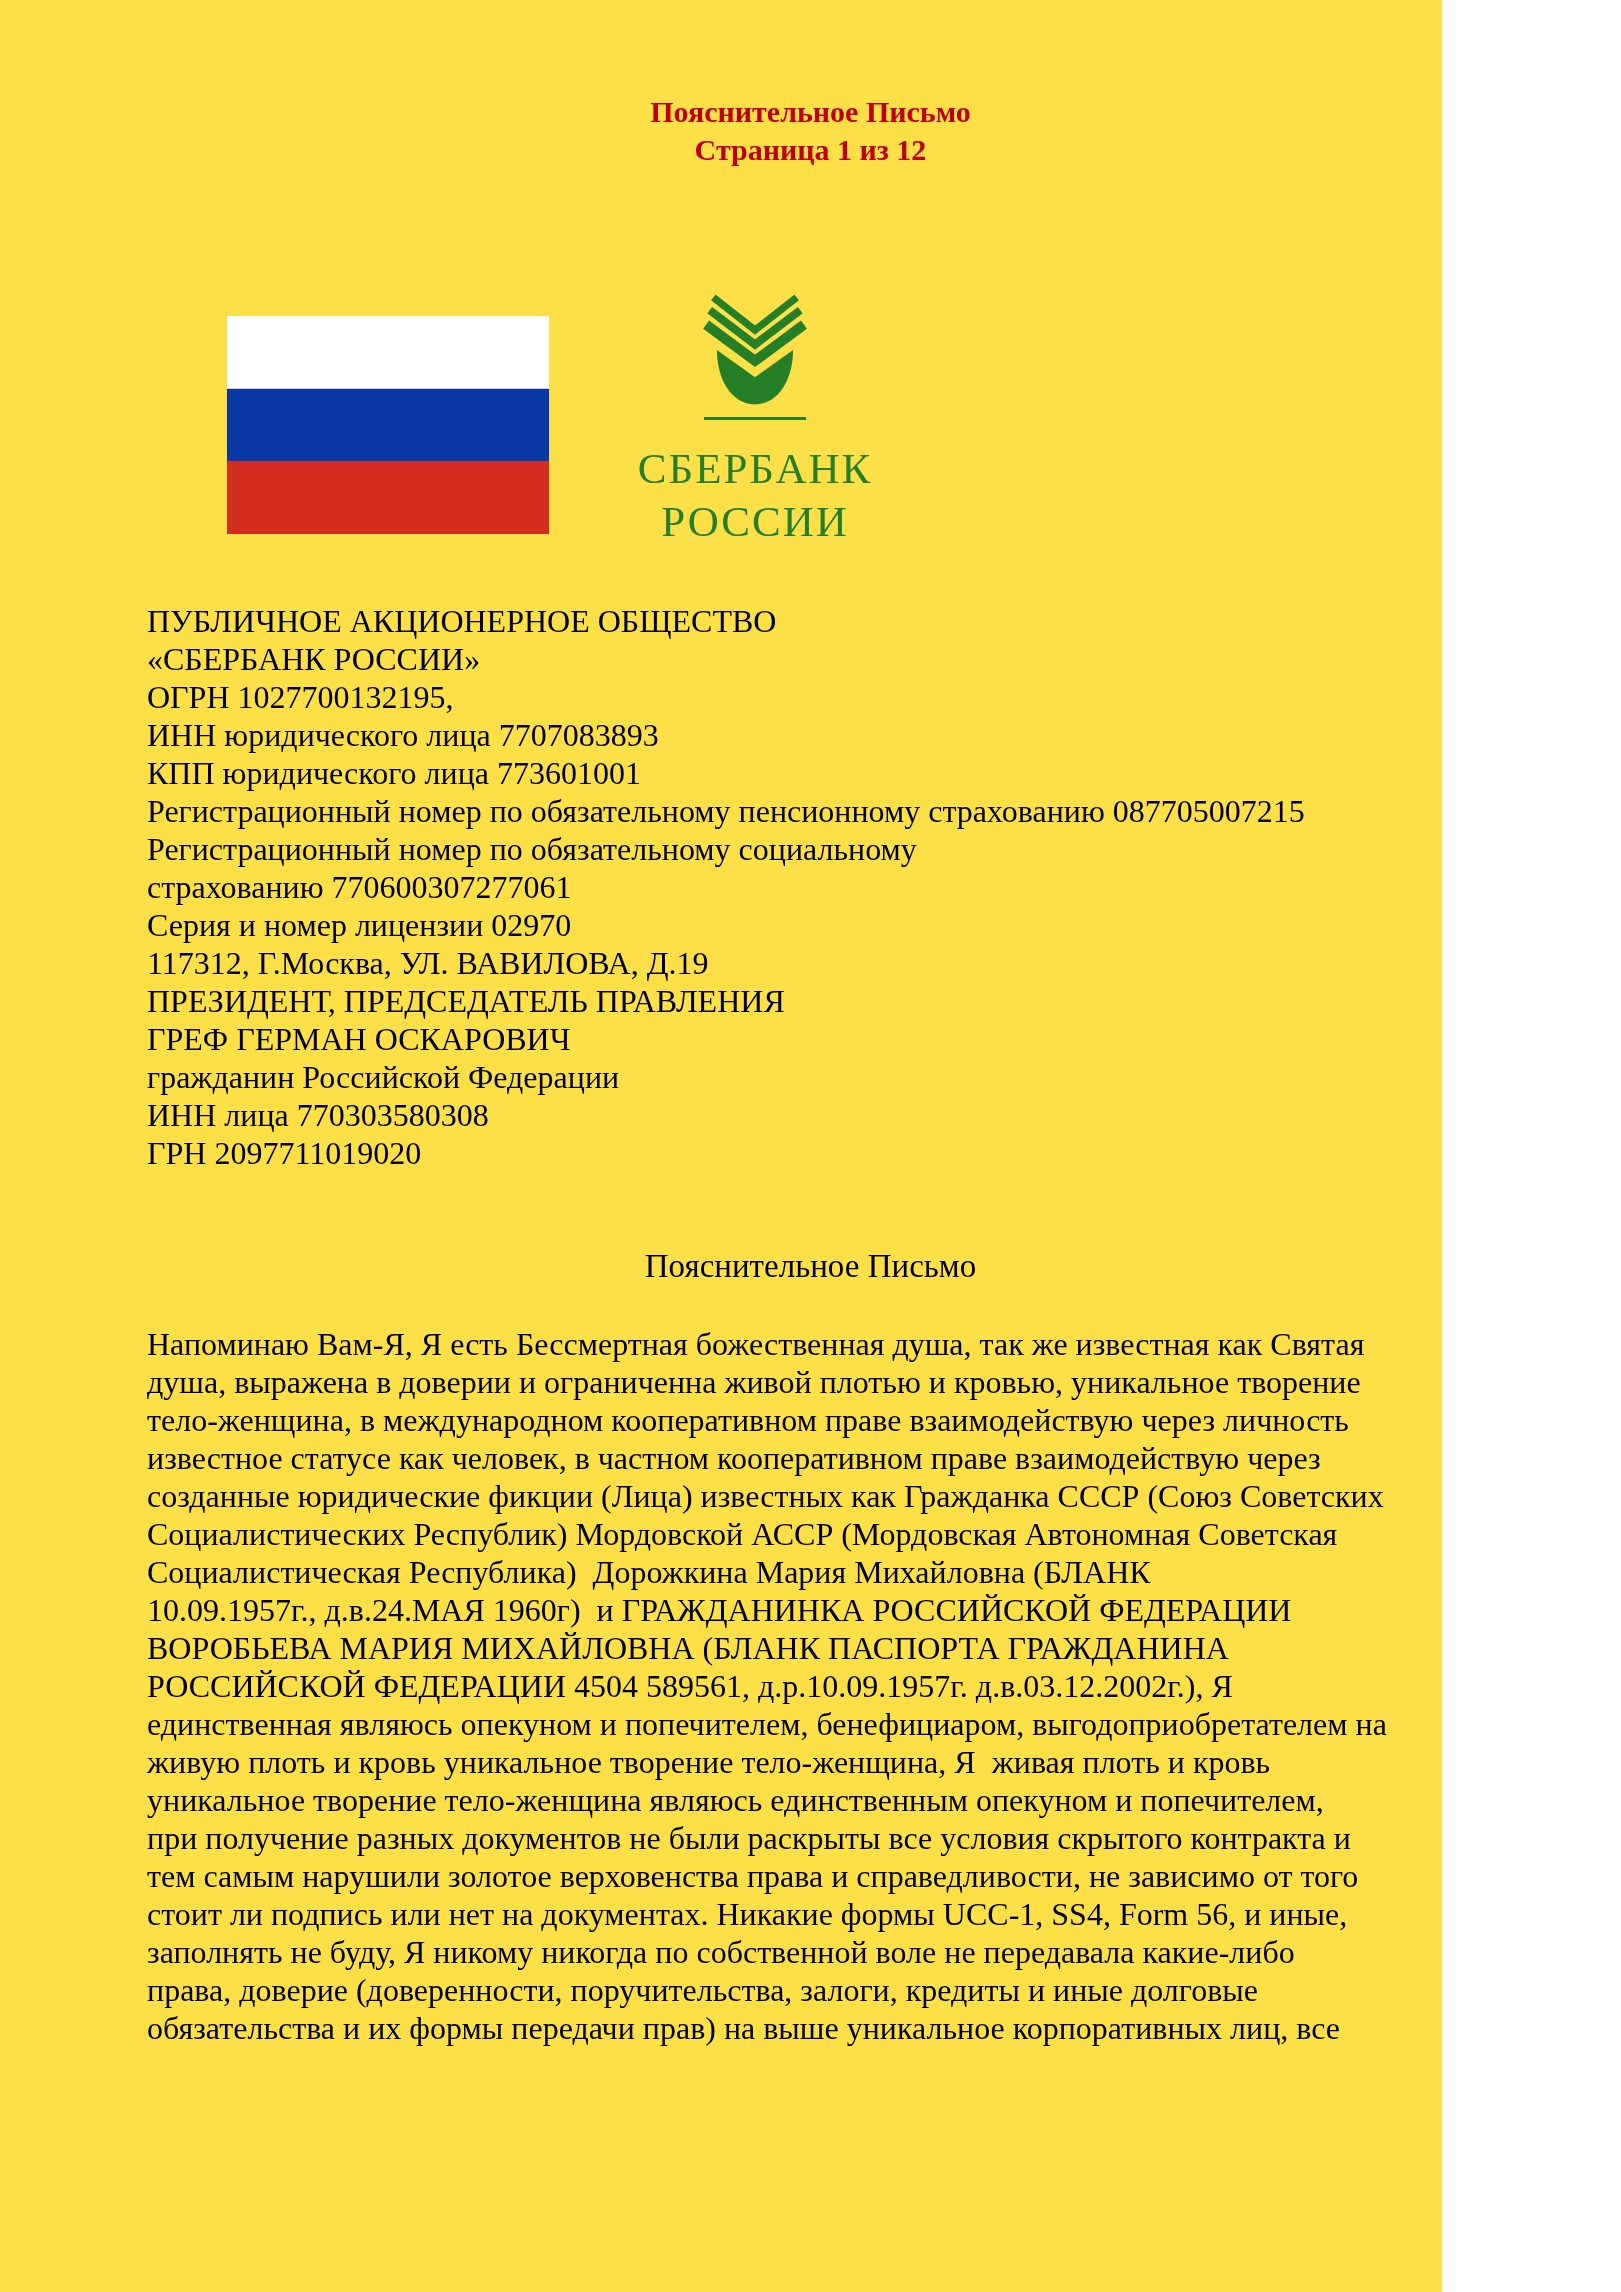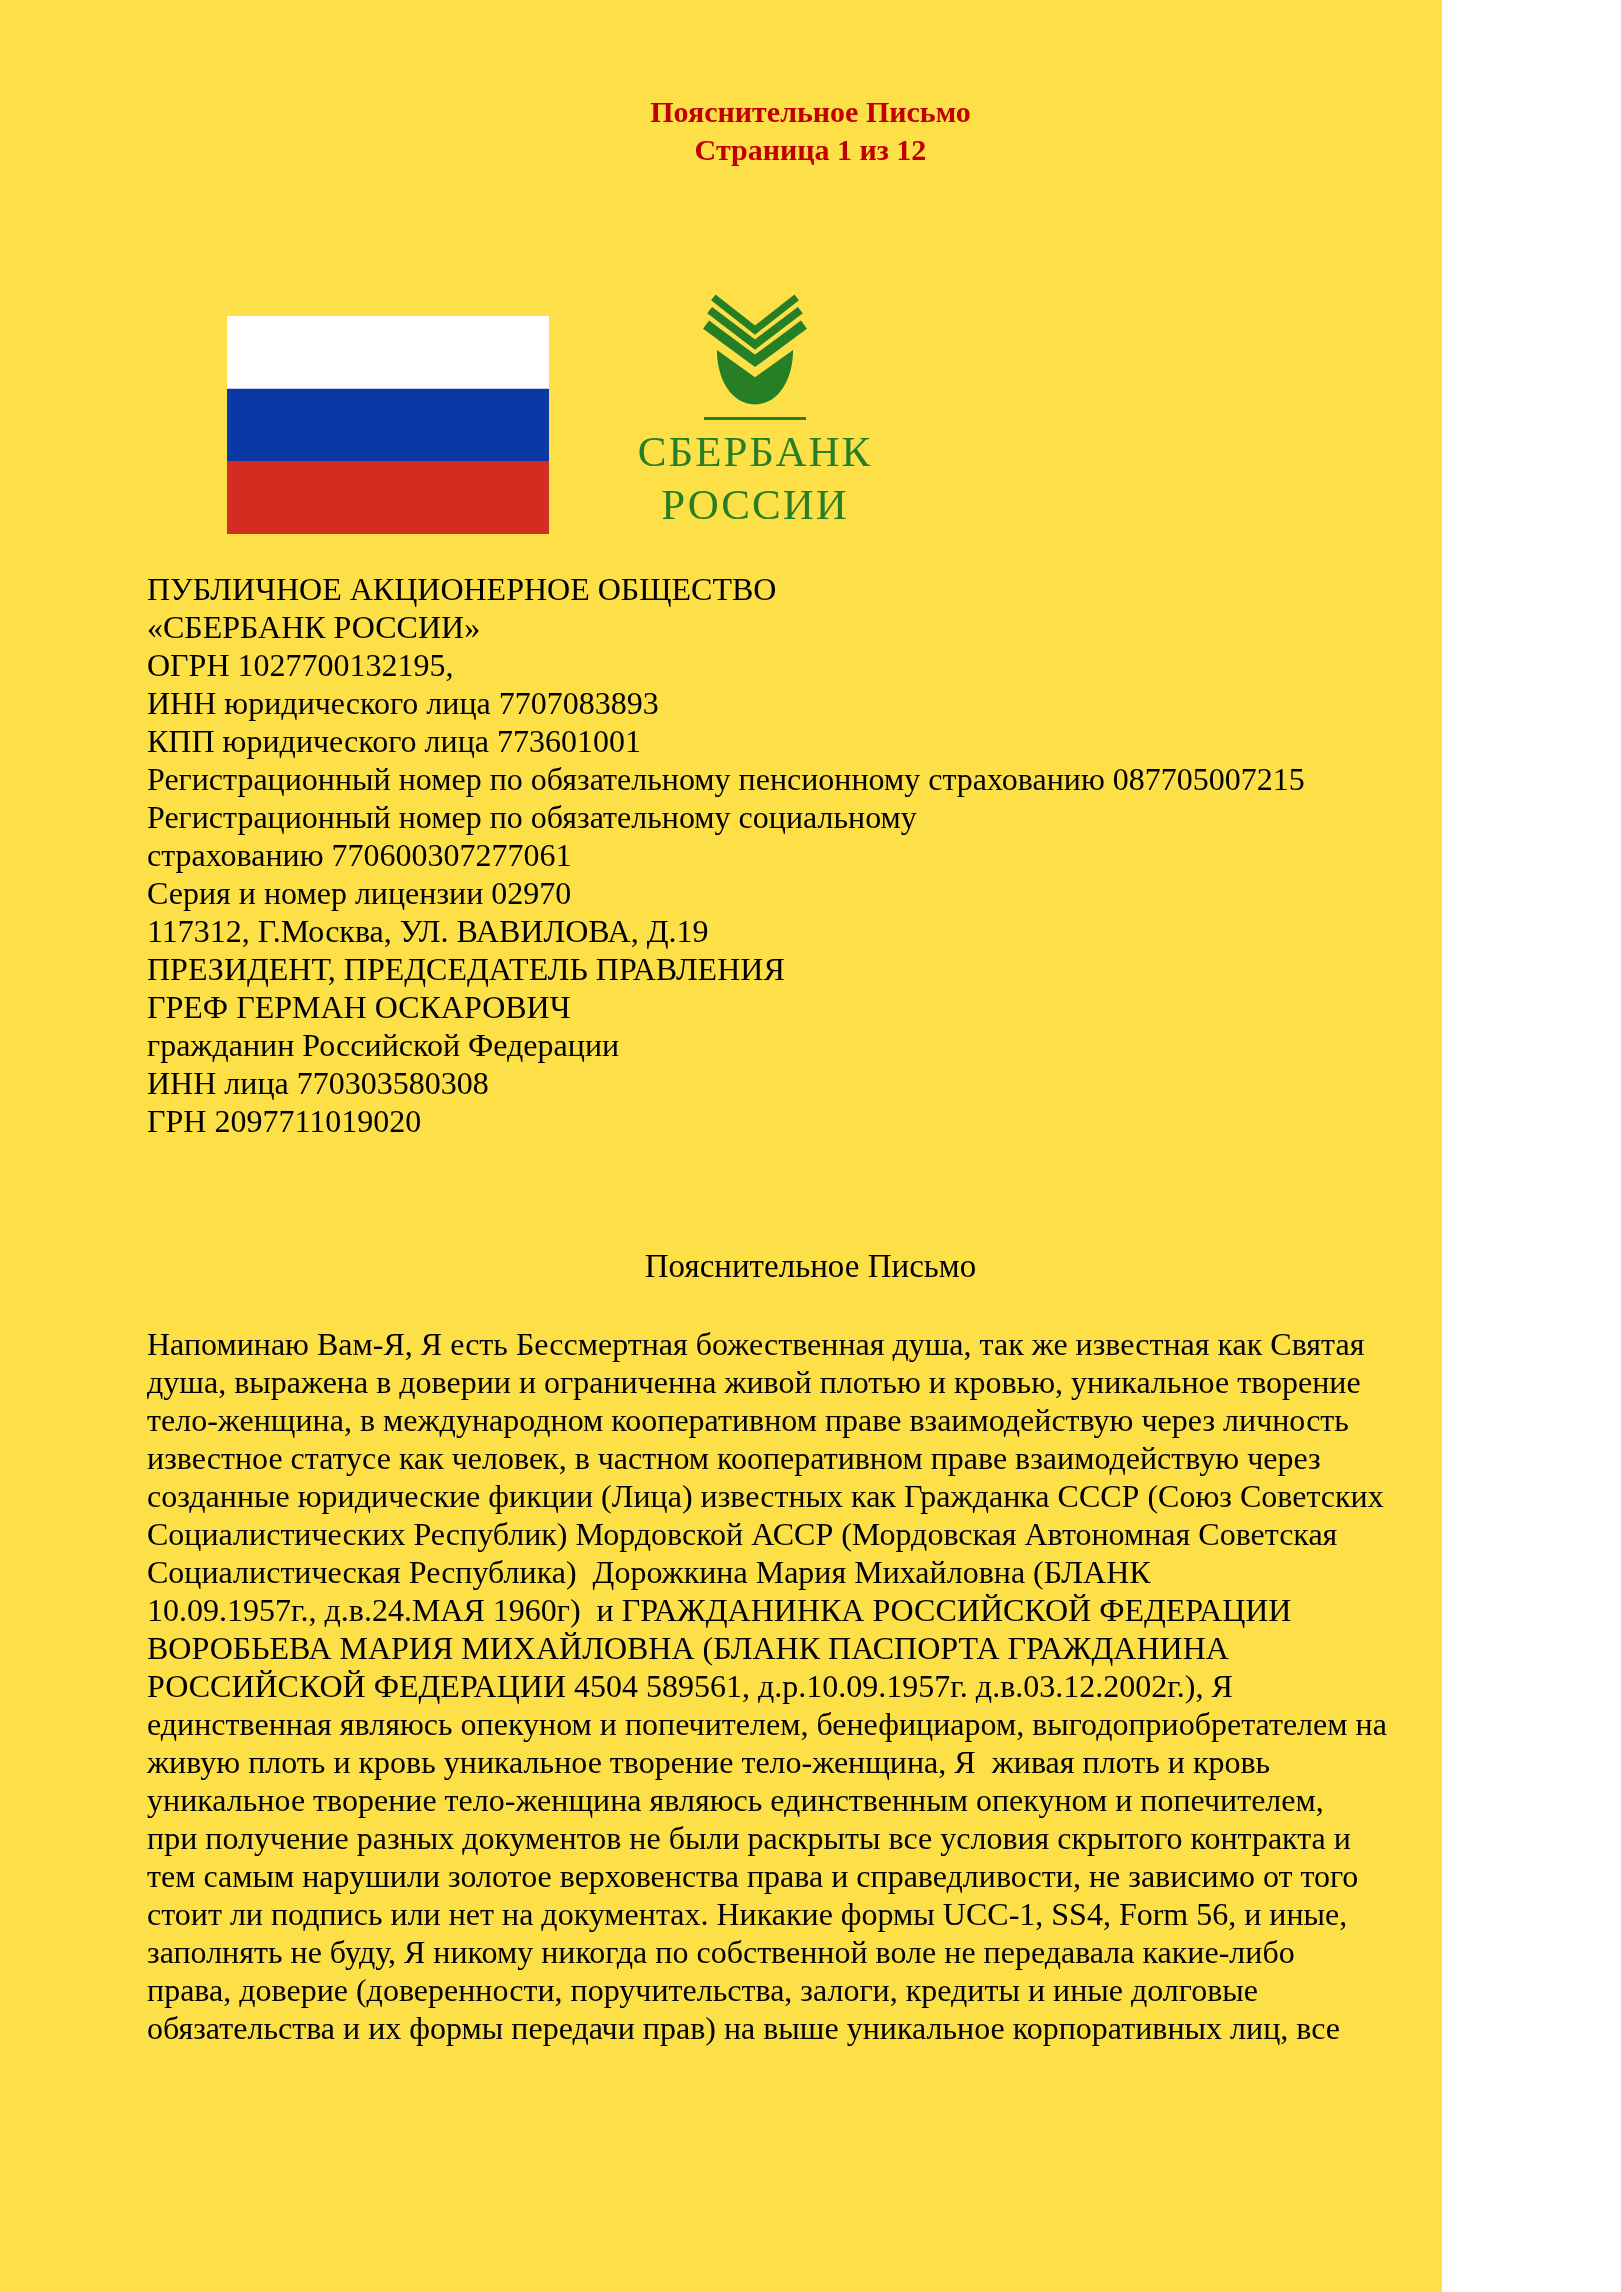--- a/index.html
+++ b/index.html
@@ -27,25 +27,25 @@
   .flag .red{background:#d32d22;height:73px;}
   .logo{
     position:absolute;left:608px;top:292px;width:294px;
     display:flex;flex-direction:column;align-items:center;
     color:#267f26;
   }
   .logo svg{display:block;}
   .logo-divider{width:102px;height:2.9px;background:#267f26;margin-top:8.8px;}
   .logo-text{
     font-size:43px;line-height:43px;letter-spacing:2px;
-    margin-top:10px;white-space:pre;
+    margin-top:27px;white-space:pre;
   }
   .logo-text.second{margin-top:10px;}
   .company{
-    position:absolute;left:147px;top:570px;width:1372px;
+    position:absolute;left:147px;top:602px;width:1372px;
     font-size:32px;line-height:38px;
   }
   .company .cline{white-space:pre;}
   .letter-heading{
     position:absolute;left:0;top:1247px;width:1621px;
     text-align:center;font-size:33px;line-height:39px;
   }
   .letter-body{
     position:absolute;left:147px;top:1325px;width:1372px;
     font-size:32px;line-height:38px;

